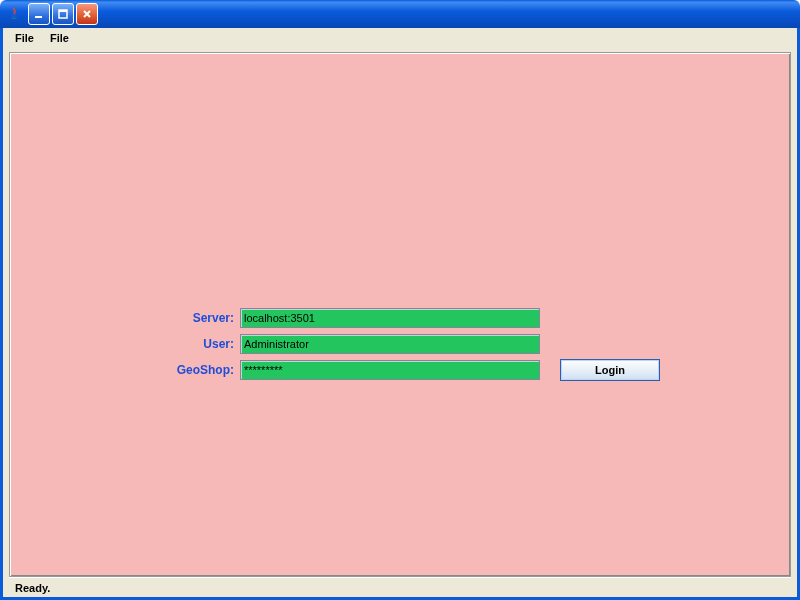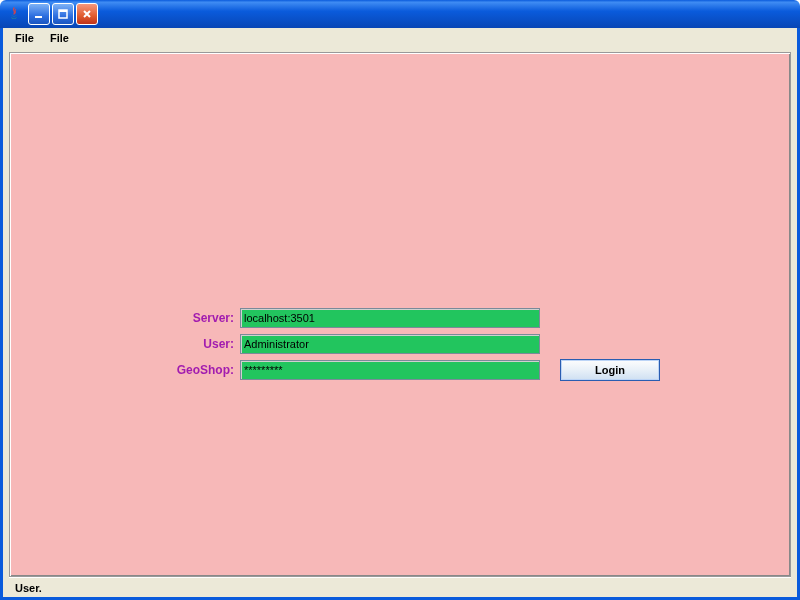--- a/index.html
+++ b/index.html
@@ -57,21 +57,21 @@
     border:1px solid #999;
     box-shadow: inset 1px 1px 0 #fff, inset -1px -1px 0 #888;
     position:relative;
   }
   
   .login-form {
     position:absolute; left:140px; top:252px; width:540px;
   }
   .form-row { display:flex; align-items:center; height:26px; }
   .form-label {
-    width:90px; text-align:right; padding-right:6px; font-weight:bold; font-size:12px; color:#a21caf;
+    width:90px; text-align:right; padding-right:6px; font-weight:bold; font-size:12px; color:#1d4ed8;
   }
   .form-input {
     width:300px; height:20px; border:1px solid #7a8a99; background:#22c55e;
     font-family: Tahoma, Arial, sans-serif; font-size:11px; padding:1px 3px;
     box-shadow: inset 1px 1px 0 #d0d0d0;
   }
   .login-btn {
     margin-left:20px; width:100px; height:22px;
     background: linear-gradient(to bottom, #fdfdfd 0%, #e8f0f8 50%, #cfe0f2 100%);
     border:1px solid #2a5db0; border-radius:0;
@@ -135,16 +135,16 @@
           <input class="form-input" type="text" value="Administrator" style="">
         </div>
         <div class="form-row">
           <div class="form-label">GeoShop:</div>
           <input class="form-input" type="text" value="*********" style="">
           <button class="login-btn">Login</button>
         </div>
       </div>
     </div>
     <div class="statusbar">
-      <span>User.</span>
+      <span>Ready.</span>
     </div>
   </div>
 </div>
 
 </body></html>

